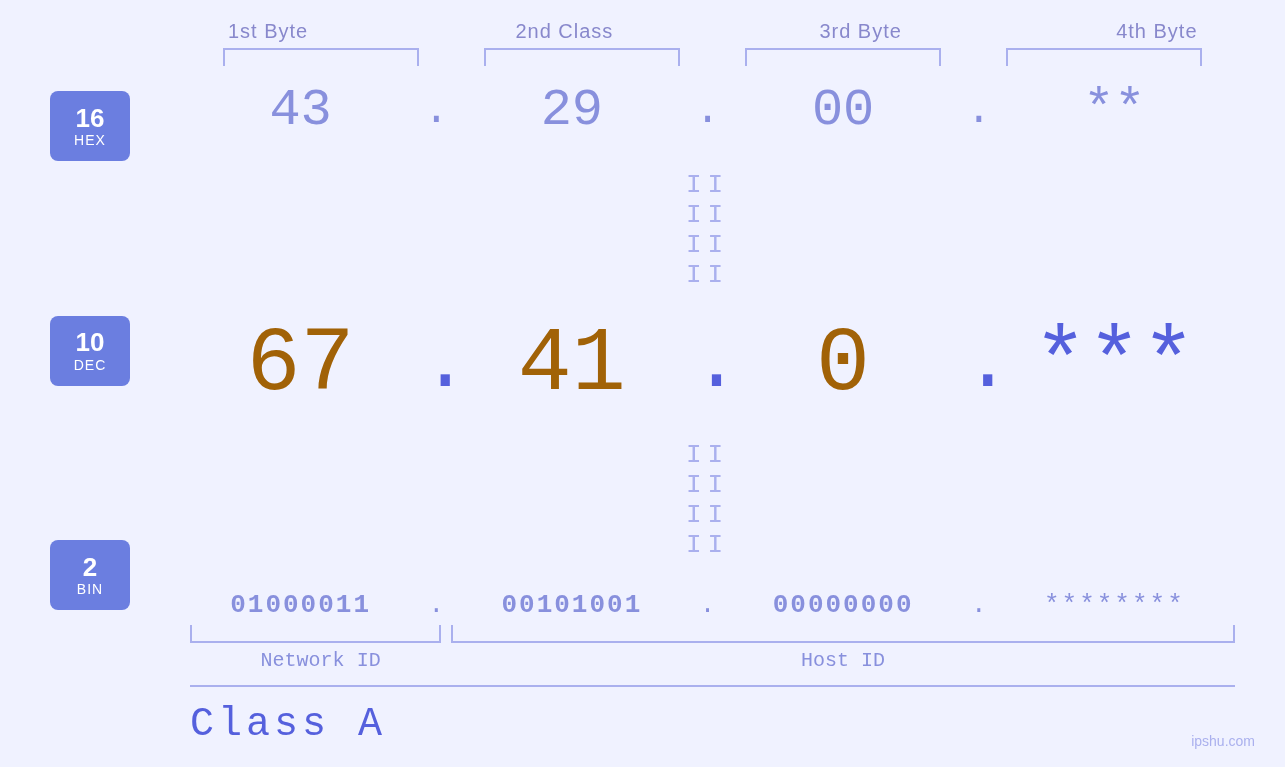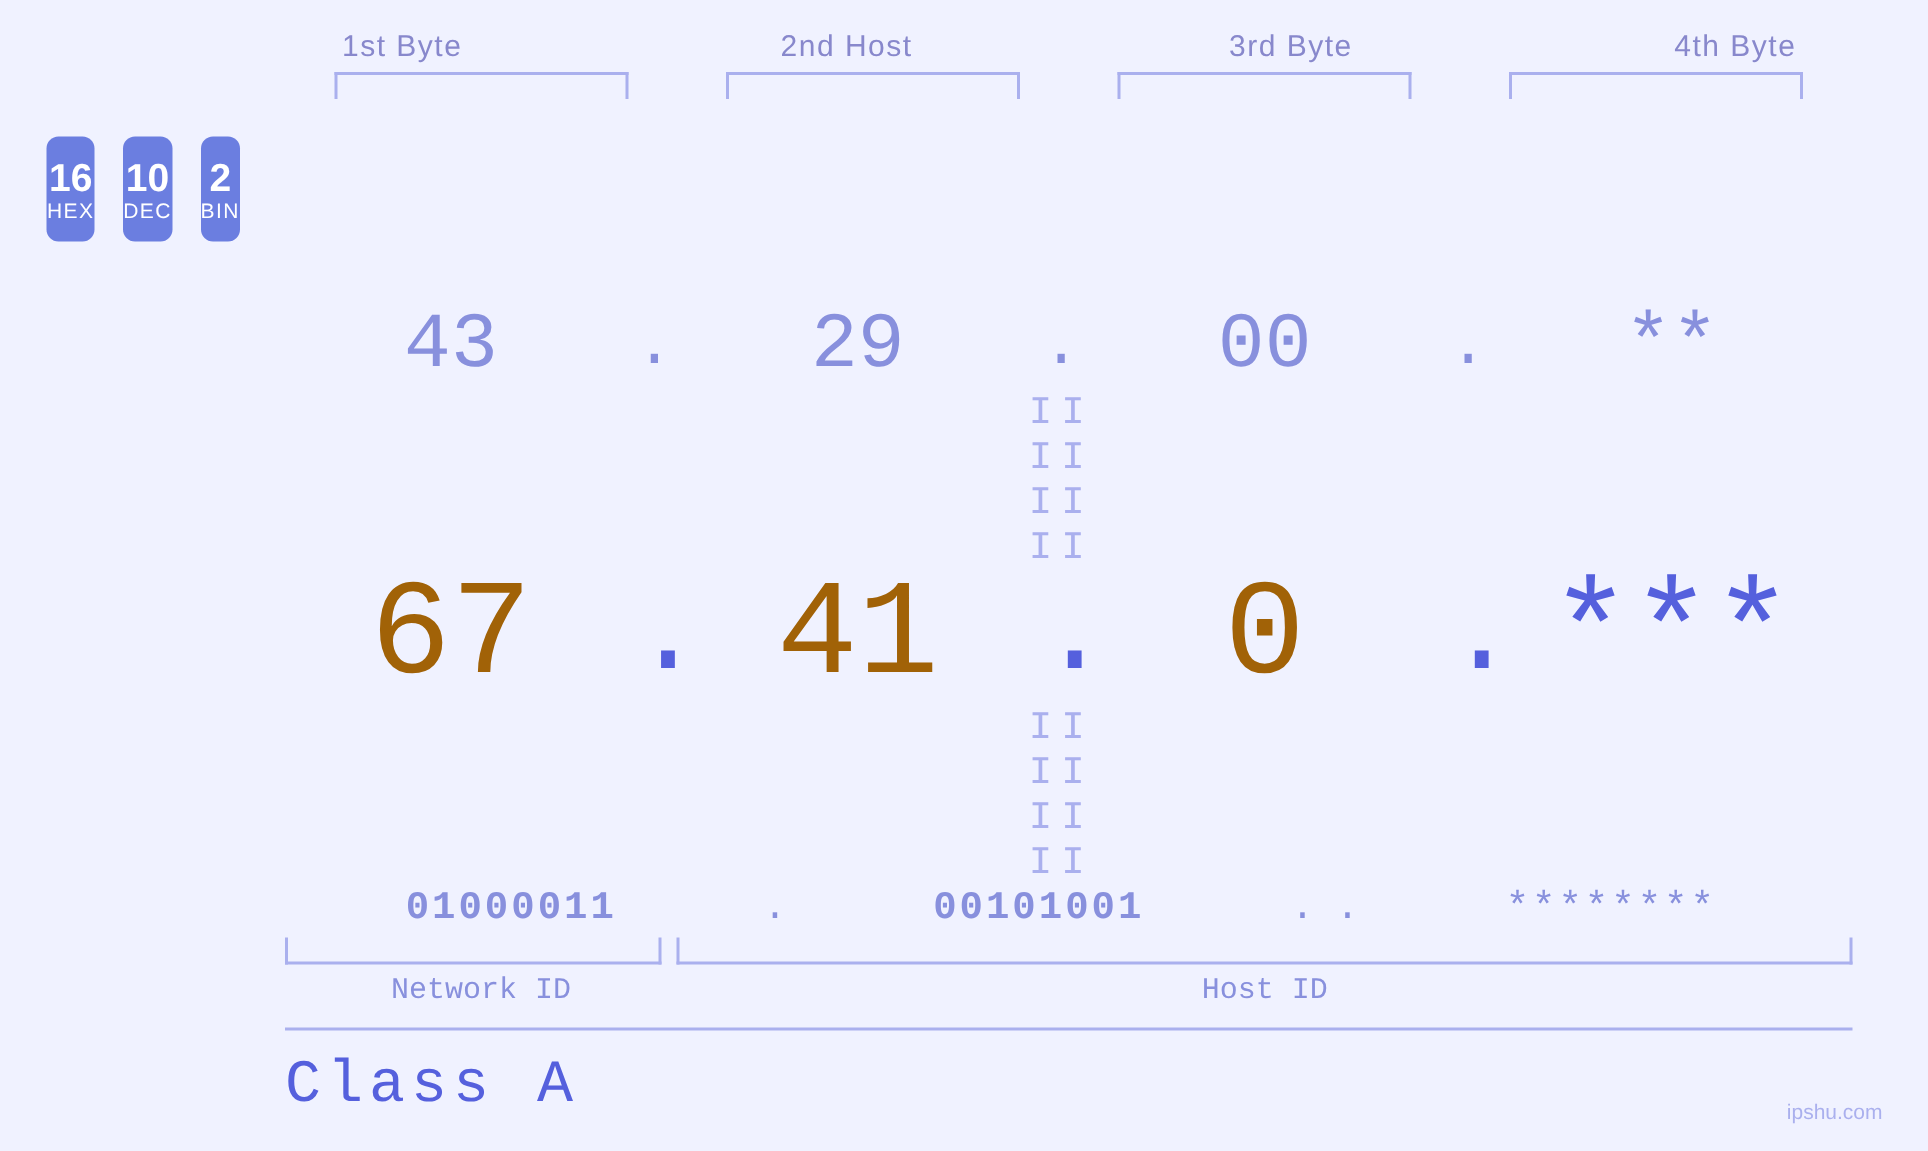--- a/index.html
+++ b/index.html
@@ -66,22 +66,22 @@
     .content-area {
       display: flex;
       width: 100%;
       flex: 1;
       align-items: stretch;
     }
 
     
     .base-labels {
       display: flex;
-      flex-direction: row;
-      justify-content: flex-end;
+      flex-direction: column;
+      justify-content: space-between;
       width: 130px;
       padding-right: 20px;
       padding-top: 10px;
       padding-bottom: 10px;
       gap: 19px;
     }
 
     .base-badge {
       background: #6b7ee0;
       color: white;
@@ -106,21 +106,21 @@
       font-weight: normal;
       font-family: Arial, sans-serif;
       letter-spacing: 1px;
     }
 
     
     .rows-container {
       flex: 1;
       display: flex;
       flex-direction: column;
-      justify-content: flex-end;
+      justify-content: space-between;
     }
 
     .value-row {
       display: flex;
       align-items: center;
       justify-content: space-around;
     }
 
     .cell {
       flex: 1;
@@ -285,21 +285,21 @@
       font-family: Arial, sans-serif;
     }
   </style>
 </head>
 <body>
 
 <div class="main-container">
 
   <div class="byte-headers">
     <div class="byte-header">1st Byte</div>
-    <div class="byte-header">2nd Host</div>
+    <div class="byte-header">2nd Class</div>
     <div class="byte-header">3rd Byte</div>
     <div class="byte-header">4th Byte</div>
   </div>
 
   <div class="bracket-row">
     <div class="bracket-cell">
       <div class="bracket"></div>
     </div>
     <div class="bracket-cell">
       <div class="bracket"></div>
@@ -383,20 +383,23 @@
 
       <div class="value-row">
         <div class="cell">
           <span class="bin-value">01000011</span>
         </div>
         <span class="dot-sep bin-dot">.</span>
         <div class="cell">
           <span class="bin-value">00101001</span>
         </div>
         <span class="dot-sep bin-dot">.</span>
+        <div class="cell">
+          <span class="bin-value">00000000</span>
+        </div>
         <span class="dot-sep bin-dot">.</span>
         <div class="cell">
           <span class="bin-asterisk">********</span>
         </div>
       </div>
 
     </div>
   </div>
 
   <div class="bottom-bracket-row" style="position: relative; height: 20px;">

